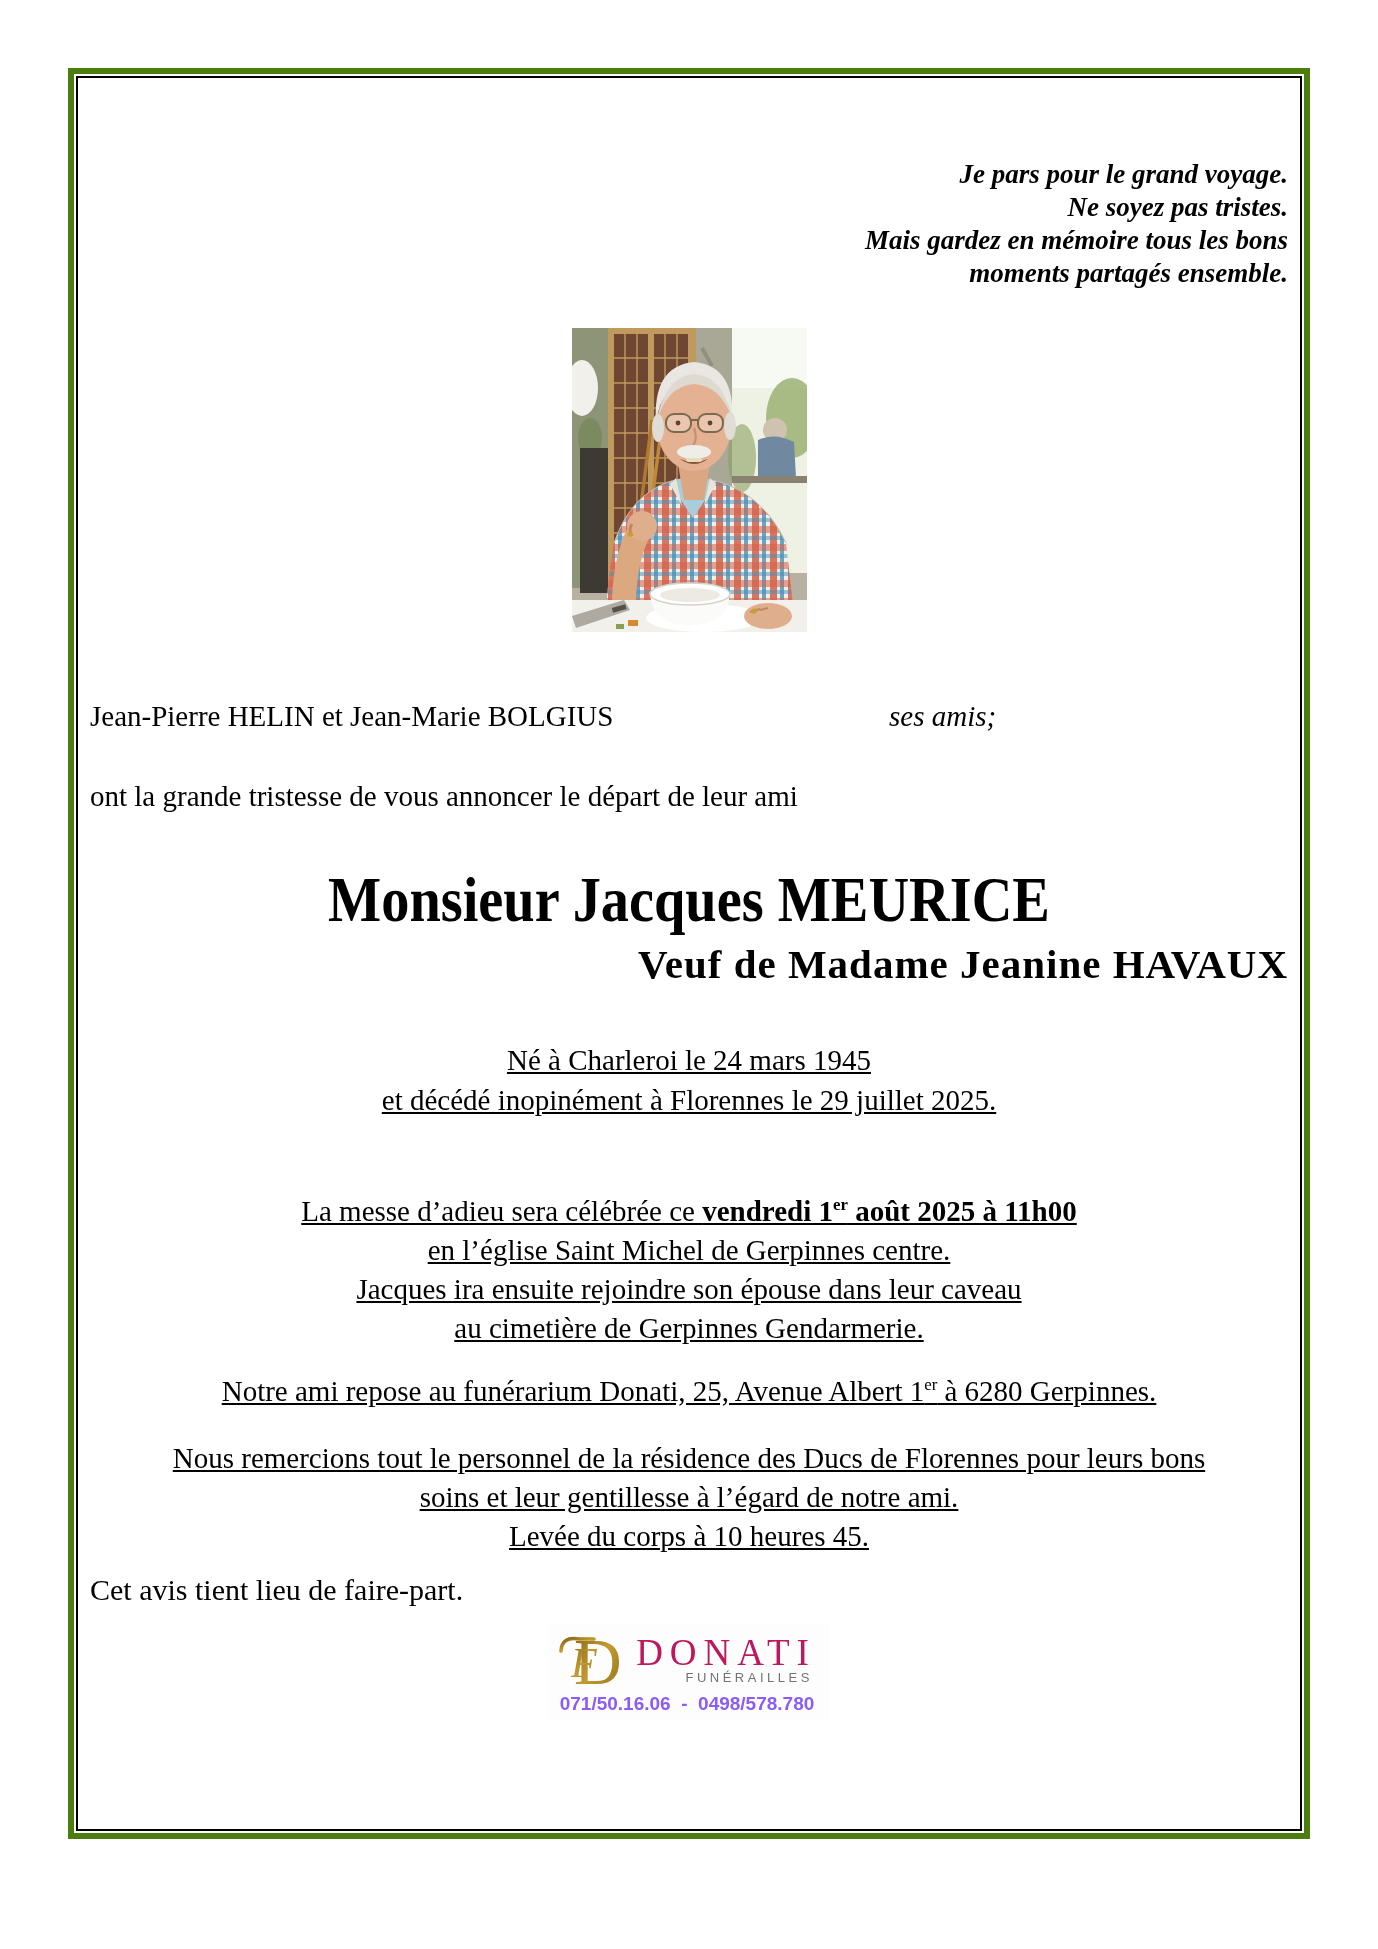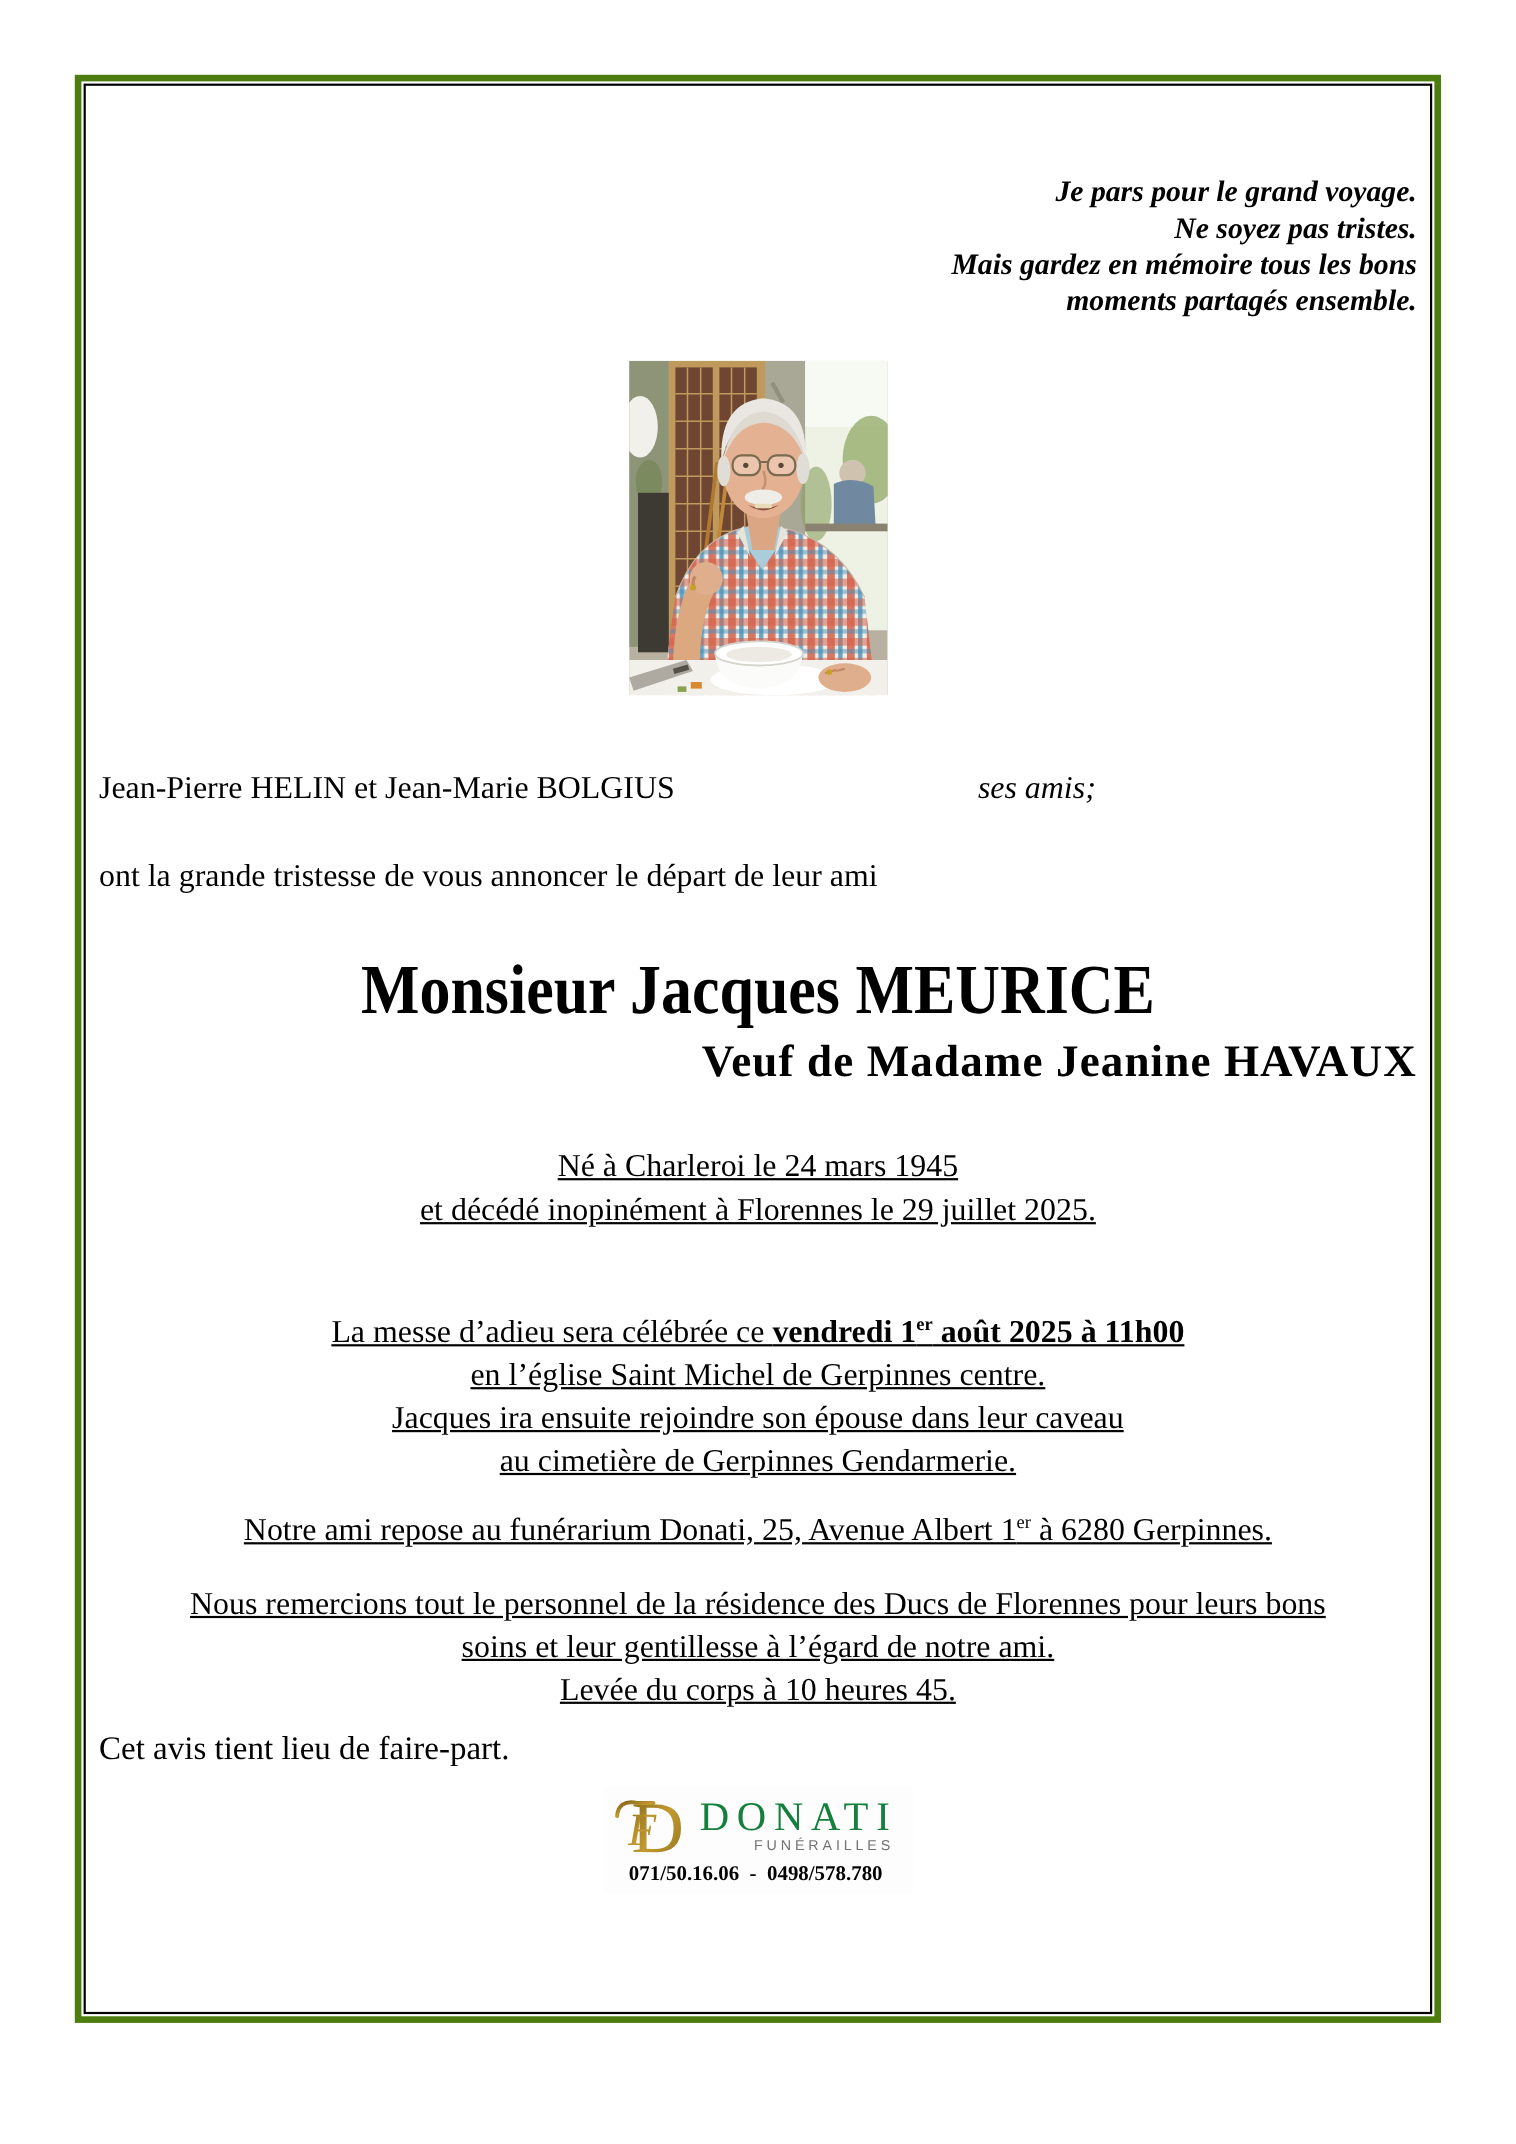--- a/index.html
+++ b/index.html
@@ -31,25 +31,25 @@
   .repose{margin-top:24px;}
   .thanks{margin-top:28px;}
   .notice{margin-top:16px;font-size:30px;line-height:36px;text-align:left;}
   .para b .sup, .para .sup{font-size:0.58em;vertical-align:super;line-height:0;}
 
   .logo{width:fit-content;margin:16px auto 0;background:#fdfdfd;padding:4px 14px 6px 10px;}
   .logo-top{display:flex;align-items:center;gap:8px;}
   .logo-mono{width:70px;height:62px;flex:0 0 auto;}
   .logo-text{text-align:right;}
   .logo-name{font-family:"Liberation Serif","DejaVu Serif",serif;font-size:37px;line-height:38px;
-             letter-spacing:7px;color:#15803d;}
+             letter-spacing:7px;color:#be185d;}
   .logo-tagline{font-family:Liberation Sans, sans-serif;font-size:13px;line-height:15px;
              letter-spacing:3.5px;color:#737373;margin-top:-2px;margin-right:3px;}
-  .logo-phone{font-family:Liberation Serif, serif;font-size:19px;font-weight:bold;
-             color:#000000;text-align:center;margin-top:3px;white-space:pre;}
+  .logo-phone{font-family:Liberation Sans, sans-serif;font-size:19px;font-weight:bold;
+             color:#8b5cf6;text-align:center;margin-top:3px;white-space:pre;}
 </style>
 </head>
 <body>
 
 <div class="page">
   <div class="frame-outer">
     <div class="frame-inner">
       <div class="content">
 
         <div class="quote">

